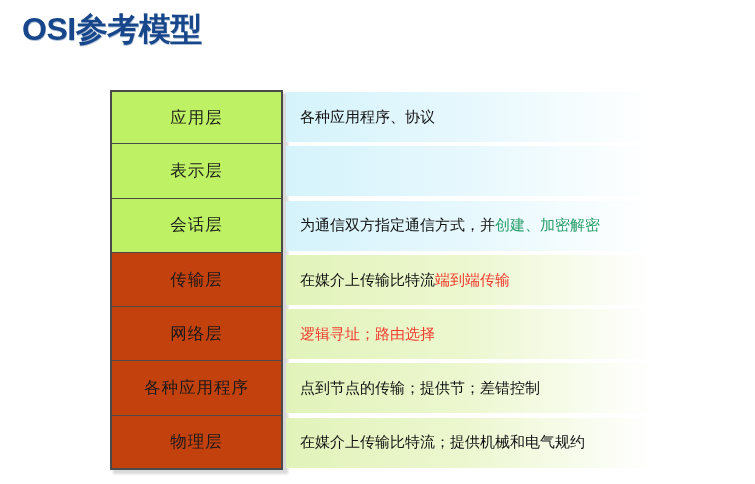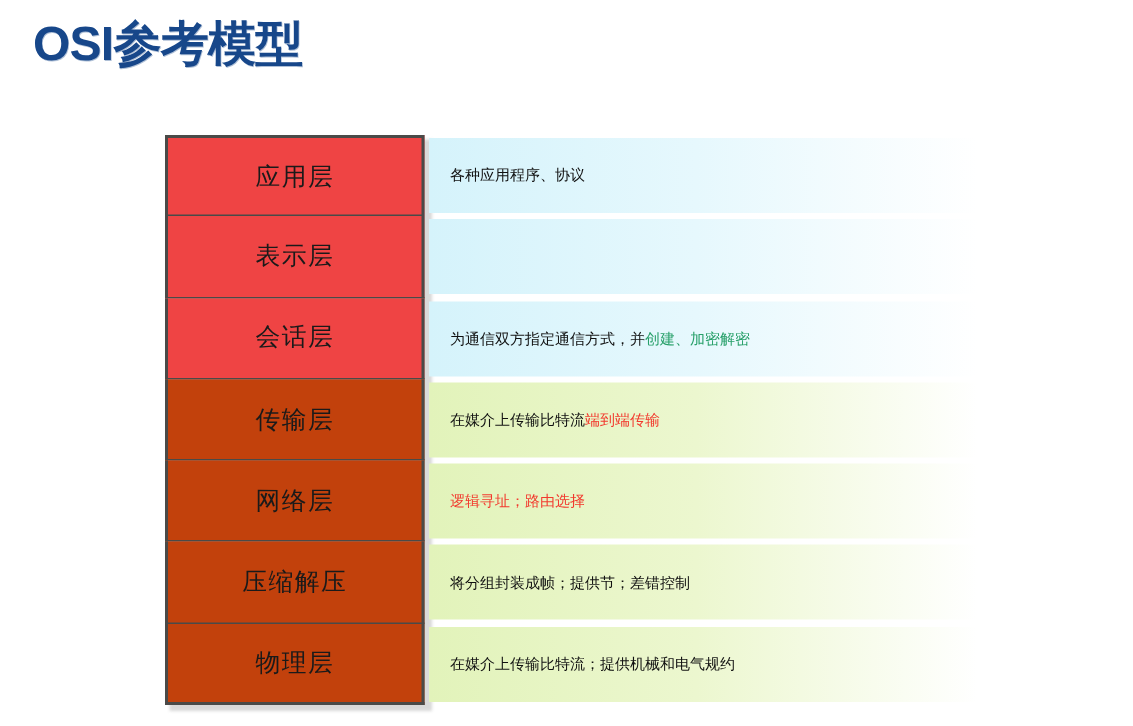--- a/index.html
+++ b/index.html
@@ -77,21 +77,21 @@
     color: #1a1a1a;
     letter-spacing: 1px;
     z-index: 2;
   }
   .osi-row:first-child .layer-cell {
     border-top: 2px solid #4a4a48;
   }
   .osi-row:last-child .layer-cell {
     border-bottom: 2px solid #4a4a48;
   }
-  .osi-row.blue  .layer-cell { background: #ef4444; }
+  .osi-row.blue  .layer-cell { background: #bef264; }
   .osi-row.green .layer-cell { background: #c2410c; }
 
   
   #stack-shadow {
     position: absolute;
     left: 113px;
     top: 3px;
     width: 175px;
     height: 381px;
     background: rgba(120,120,120,0.28);
@@ -100,21 +100,21 @@
   }
 
   
   .desc-text {
     position: absolute;
     left: 300px;
     top: 0;
     height: 100%;
     display: flex;
     align-items: center;
-    font-size: 10px;
+    font-size: 15px;
     color: #111111;
     white-space: nowrap;
     z-index: 3;
   }
   .seg-red   { color: #f23a2e; }
   .seg-green { color: #28a06a; }
   .seg-black { color: #111111; }
 </style>
 </head>
 <body>
@@ -164,24 +164,24 @@
         <div class="layer-cell">
           <span>网络层</span>
         </div>
         <div class="desc-text">
           <span class="seg-red">逻辑寻址；路由选择</span>
         </div>
       </div>
       <div class="osi-row green">
         <div class="desc-band"></div>
         <div class="layer-cell">
-          <span>压缩解压</span>
+          <span>各种应用程序</span>
         </div>
         <div class="desc-text">
-          <span class="seg-black">将分组封装成帧；提供节</span>
+          <span class="seg-black">点到节点的传输；提供节</span>
           <span class="seg-black">；差错控制</span>
         </div>
       </div>
       <div class="osi-row green">
         <div class="desc-band"></div>
         <div class="layer-cell">
           <span>物理层</span>
         </div>
         <div class="desc-text">
           <span class="seg-black">在媒介上传输比特流；提供机械和电气规约</span>

